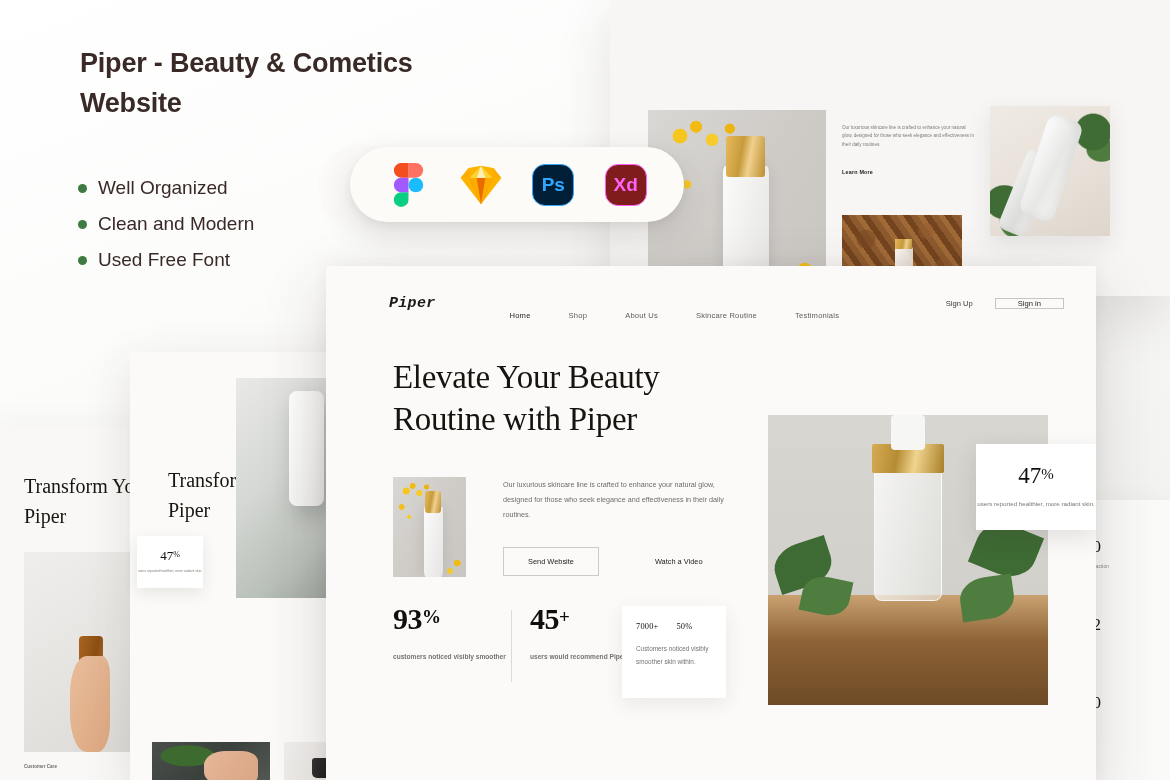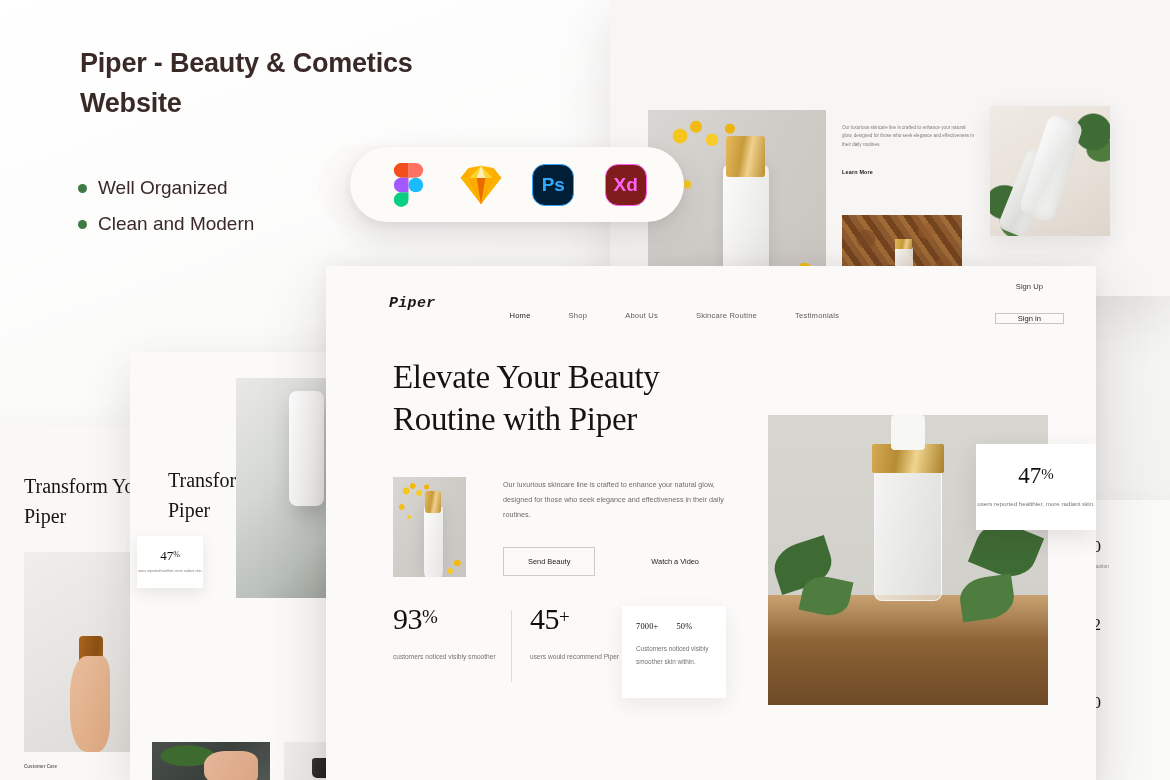--- a/index.html
+++ b/index.html
@@ -264,21 +264,21 @@
   }
   .hero-logo {
     font-family: Liberation Mono, monospace;
     font-style: italic; font-weight: 700;
     font-size: 15px; color: #1b1917;
     letter-spacing: .3px;
   }
   .hero-links { display: flex; align-items: center; gap: 38px; margin-left: 74px; margin-top: 25px; }
   .hero-link { font-size: 7.6px; color: #5f5c58; letter-spacing: .2px; white-space: nowrap; }
   .hero-link.active { color: #1f1d1b; }
-  .hero-right { margin-left: auto; display: flex; align-items: center; gap: 22px; flex-direction: column; }
+  .hero-right { margin-left: auto; display: flex; align-items: center; gap: 22px; }
   .signup { font-size: 7.6px; color: #3c3936; }
   .signin {
     font-size: 7.6px; color: #1f1d1b;
     border: 1px solid #c9c6c1;
     padding: 0 22px; background: transparent;
   }
 
   .hero-title {
     position: absolute; left: 67px; top: 90px;
     width: 330px;
@@ -304,21 +304,21 @@
     padding: 9px 24px;
     font-size: 7.4px; color: #23211f;
     background: transparent;
   }
   .btn-ghost { font-size: 7.4px; color: #23211f; }
 
   .hero-stats {
     position: absolute; left: 67px; top: 338px;
     display: flex; align-items: flex-start; gap: 0;
   }
-  .stat { width: 118px; }
+  .stat { width: 118px; font-weight: bold; }
   .stat-num {
     font-family: "Liberation Serif", serif;
     font-size: 30px; color: #100f0d; line-height: 1;
     letter-spacing: -0.5px;
   }
   .stat-num sup { font-size: 19px; vertical-align: 6px; }
   .stat-label {
     margin-top: 16px;
     font-size: 6.6px; line-height: 2.1; color: #76736f;
   }
@@ -472,20 +472,24 @@
   <div class="intro-title">Piper - Beauty &amp; Cometics Website</div>
 
   <div class="feature-list">
     <div class="feature-item">
       <span class="dot"></span>
       <span>Well Organized</span>
     </div>
     <div class="feature-item">
       <span class="dot"></span>
       <span>Clean and Modern</span>
+    </div>
+    <div class="feature-item">
+      <span class="dot"></span>
+      <span>Used Free Font</span>
     </div>
   </div>
 
   <div class="tools-pill">
     <div class="tool">
       <svg width="31" height="44" viewBox="0 0 38 57">
         <path fill="#1abcfe" d="M19 28.5a9.5 9.5 0 1 1 19 0 9.5 9.5 0 0 1-19 0z"></path>
         <path fill="#0acf83" d="M0 47.5A9.5 9.5 0 0 1 9.5 38H19v9.5a9.5 9.5 0 1 1-19 0z"></path>
         <path fill="#ff7262" d="M19 0v19h9.5a9.5 9.5 0 1 0 0-19H19z"></path>
         <path fill="#f24e1e" d="M0 9.5A9.5 9.5 0 0 0 9.5 19H19V0H9.5A9.5 9.5 0 0 0 0 9.5z"></path>
@@ -559,21 +563,21 @@
       </div>
     </div>
 
     <div class="hero-title">Elevate Your Beauty Routine with Piper</div>
 
     <div class="img img-dropper-mimosa hero-thumb"></div>
 
     <div class="hero-copy">Our luxurious skincare line is crafted to enhance your natural glow, designed for those who seek elegance and effectiveness in their daily routines.</div>
 
     <div class="hero-btns">
-      <span class="btn-outline">Send Beauty</span>
+      <span class="btn-outline">Send Website</span>
       <span class="btn-ghost">Watch a Video</span>
     </div>
 
     <div class="hero-stats">
       <div class="stat">
         <div class="stat-num"><span>93</span><sup>%</sup></div>
         <div class="stat-label">customers noticed visibly smoother</div>
       </div>
       <div class="stat-div"></div>
       <div class="stat">

